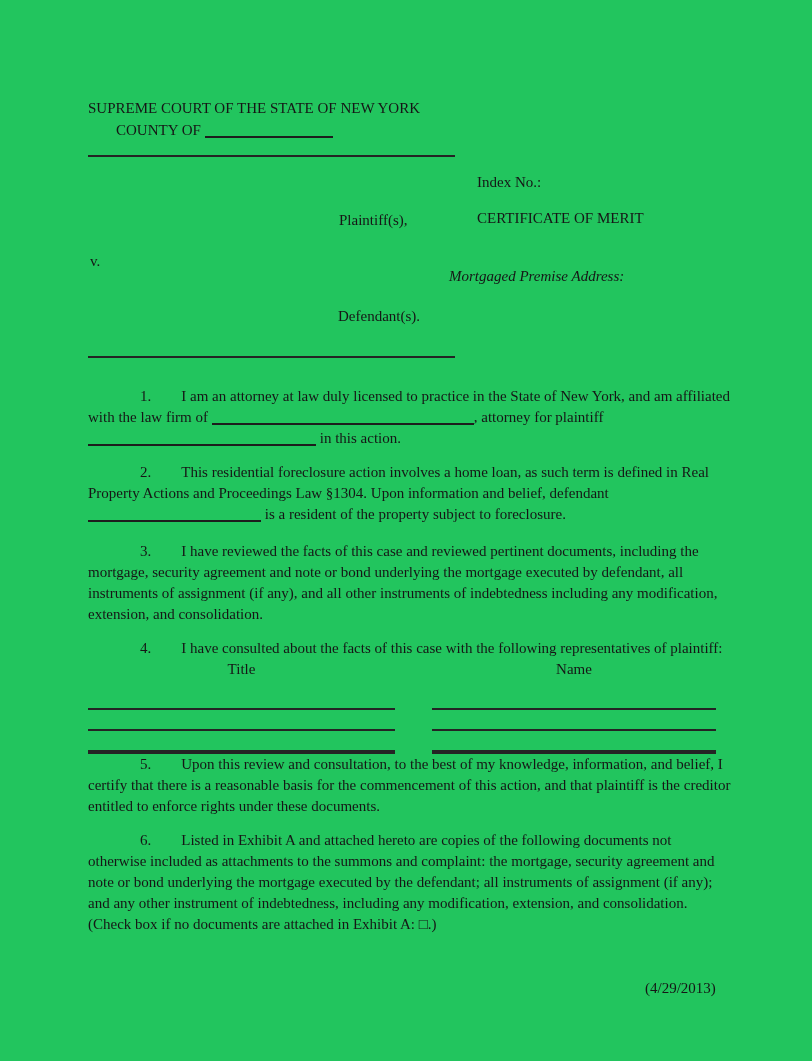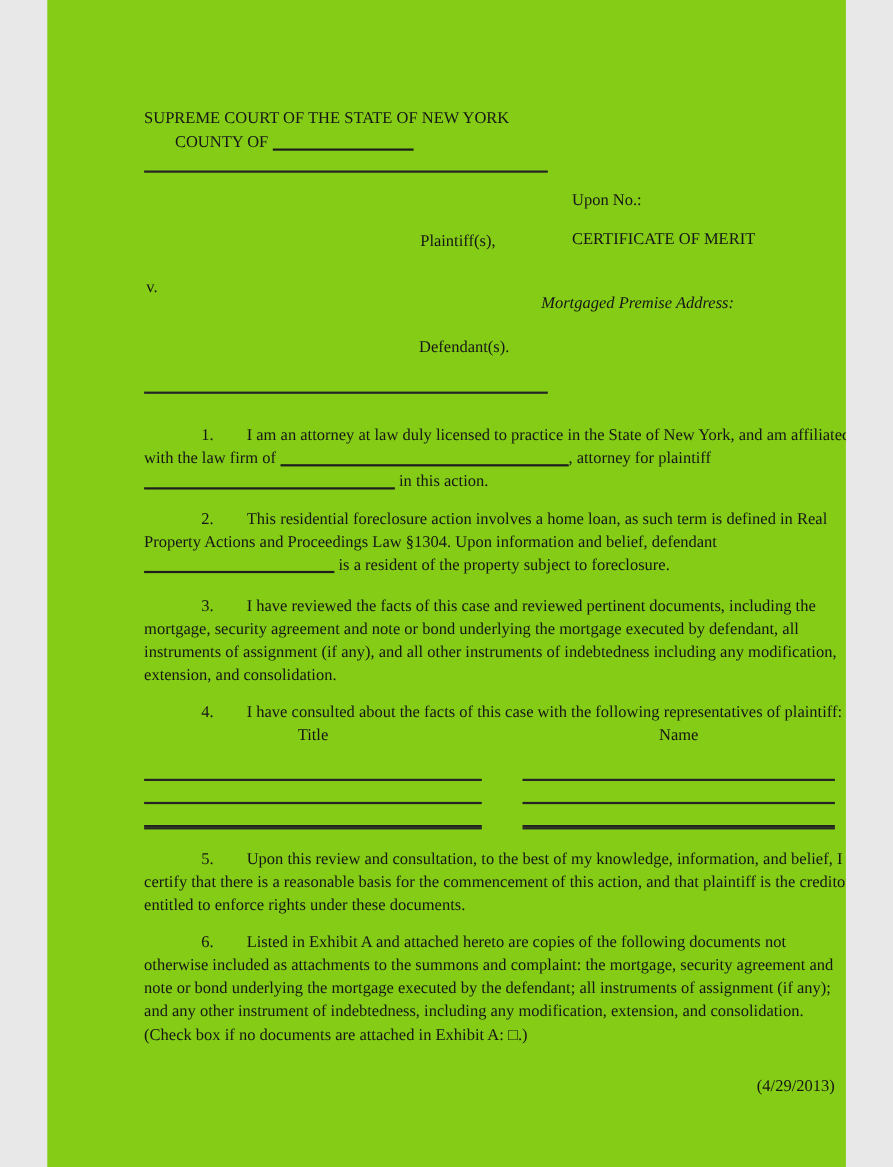--- a/index.html
+++ b/index.html
@@ -1,21 +1,21 @@
 <!DOCTYPE html>
 <html><head>
 <meta charset="utf-8">
 <style>
   * { margin:0; padding:0; box-sizing:border-box; }
   html,body { background:#e8e8e8; }
   .page {
     position:relative;
-    width:726px; height:1061px;
+    width:812px; height:1061px;
     margin:0 auto;
-    background:#84cc16;
+    background:#22c55e;
     font-family:"Liberation Serif","DejaVu Serif",serif;
     font-size:15px; line-height:21px;
     color:#161616;
     overflow:hidden;
   }
 
   
   .court-header { position:absolute; left:88px; top:97px; width:380px; line-height:22px; }
   .county-row { white-space:nowrap;margin-left:28px; }
 
@@ -43,21 +43,21 @@
   .w-plaintiff { width:228px; }
   .w-defendant { width:173px; }
 
   
   .body-flow { position:absolute; left:88px; top:375px; width:645px; }
   .para { text-indent:52px; text-align:left; }
   .p1 { margin-top:11px;font-family:Liberation Serif, serif; }
   .p2 { margin-top:13px; }
   .p3 { margin-top:16px; }
   .p4 { margin-top:13px; }
-  .p5 { margin-top:17px; }
+  .p5 { }
   .p6 { margin-top:13px; }
   .tab { display:inline-block; width:30px; }
   .u { text-underline-offset:2px; }
   .checkbox { font-size:15px; letter-spacing:0; }
 
   
   .sig-grid {
     margin-top:0;
     display:grid;
     grid-template-columns:307px 284px;
@@ -79,21 +79,21 @@
   <div class="court-header">
     <div>SUPREME COURT OF THE STATE OF NEW YORK</div>
     <div class="county-row">
       <span>COUNTY OF</span>
       <span class="blank w-county"></span>
     </div>
   </div>
 
   <div class="rule rule-top"></div>
 
-  <div class="cap cap-index">Upon No.:</div>
+  <div class="cap cap-index">Index No.:</div>
   <div class="cap cap-plaintiff">Plaintiff(s),</div>
   <div class="cap cap-title1">CERTIFICATE OF MERIT</div>
   <div class="cap cap-versus">v.</div>
   <div class="cap cap-premise">Mortgaged Premise Address:</div>
   <div class="cap cap-defendant">Defendant(s).</div>
 
   <div class="rule rule-bottom"></div>
 
   <div class="body-flow">
 

